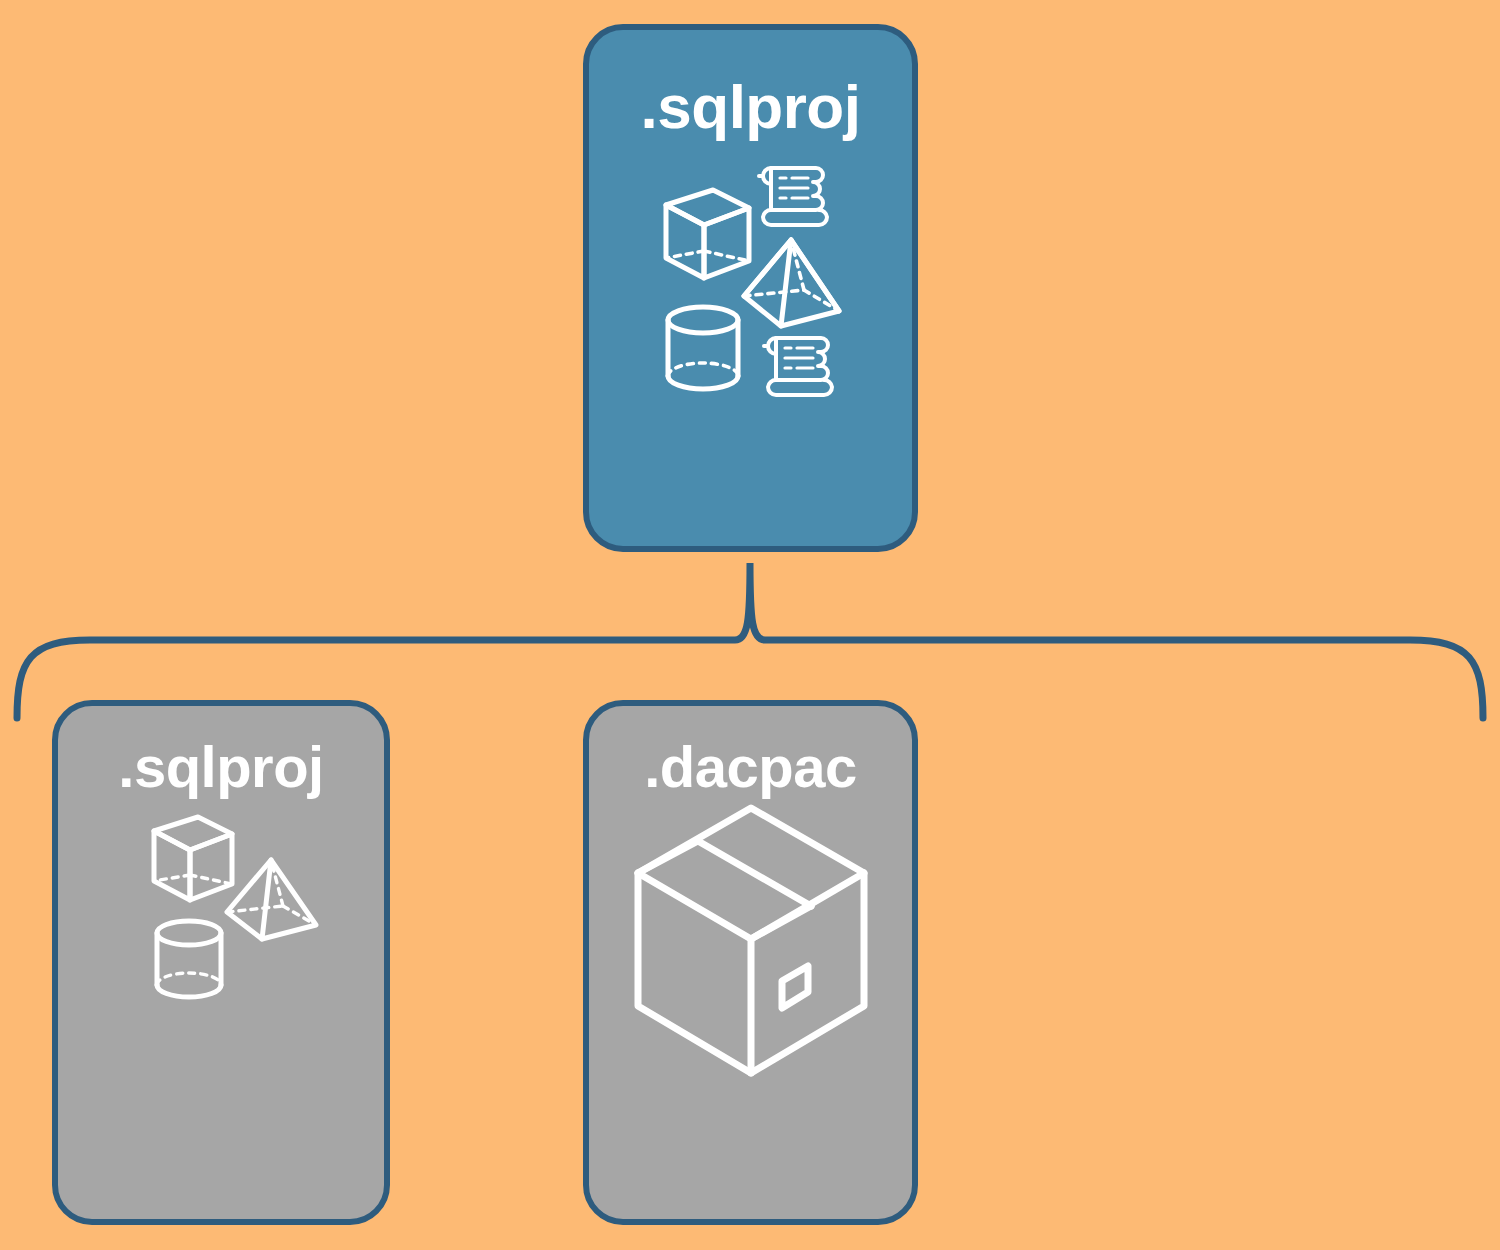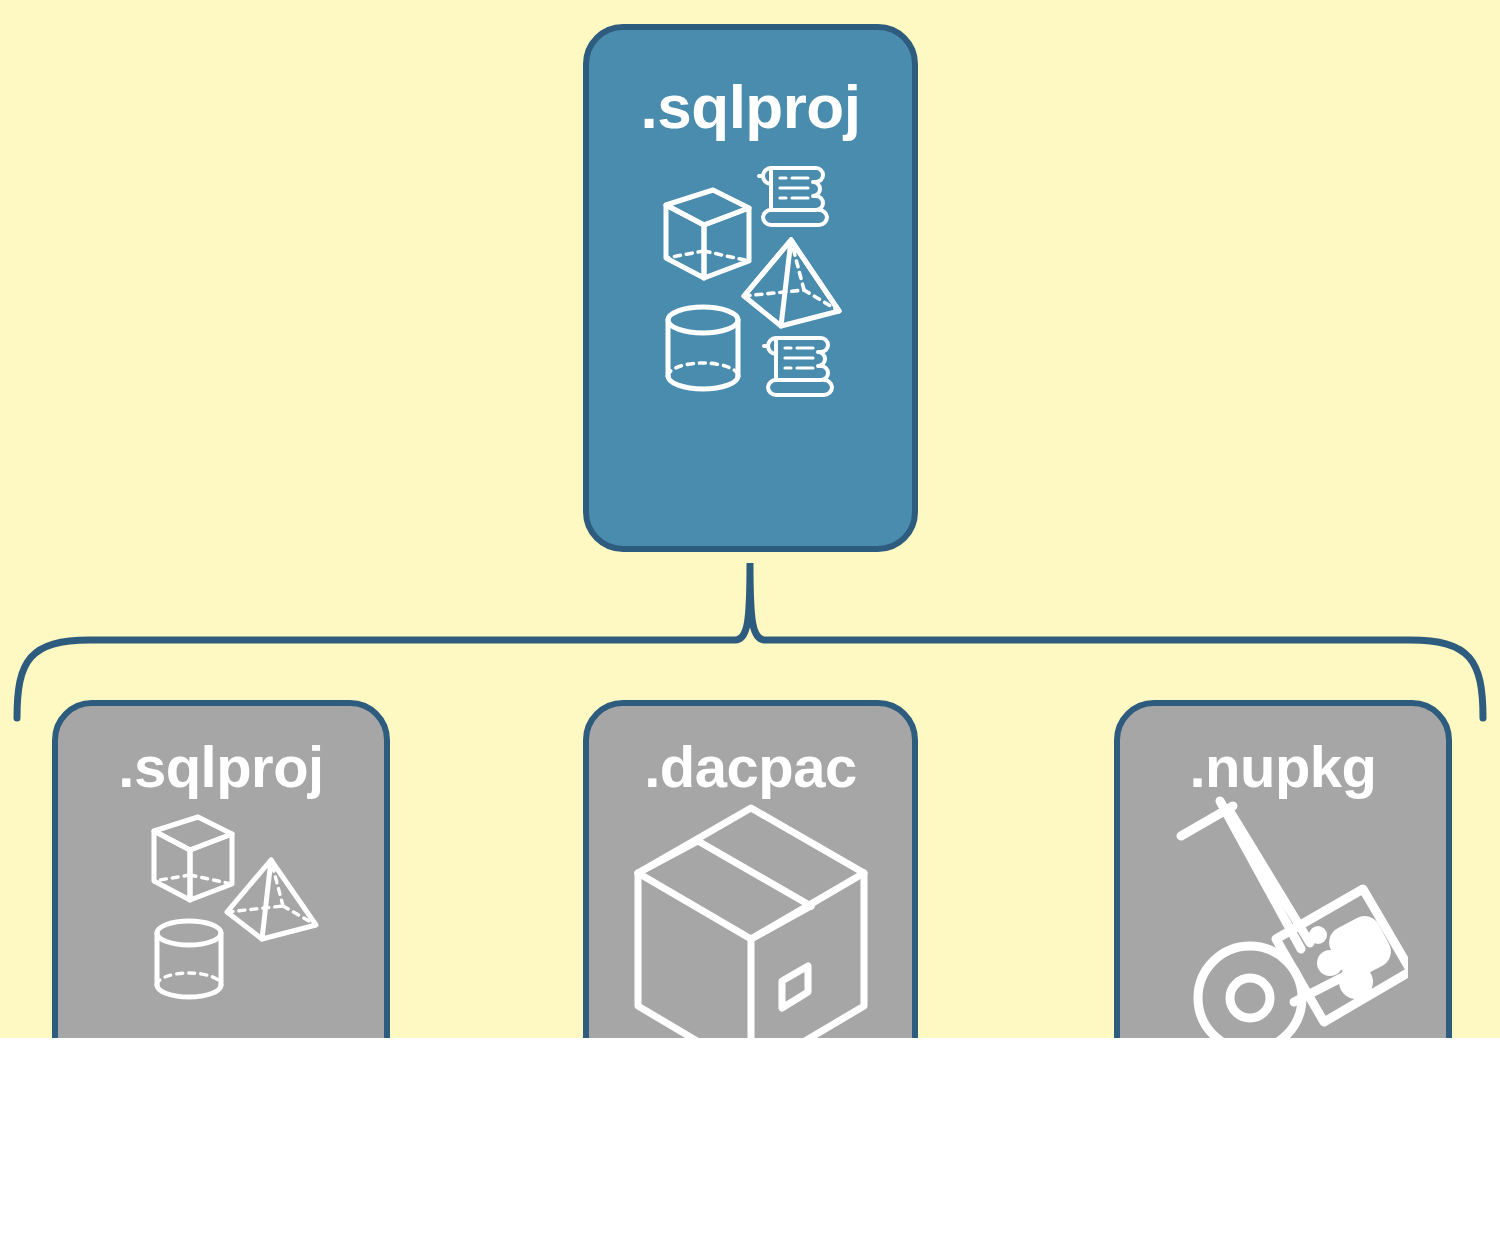--- a/index.html
+++ b/index.html
@@ -3,22 +3,22 @@
 <meta charset="utf-8">
 <style>
   html, body {
     margin: 0;
     padding: 0;
     background: #ffffff;
   }
   #canvas {
     position: relative;
     width: 1500px;
-    height: 1038px;
-    background: #fef9c3;
+    height: 1250px;
+    background: #fdba74;
     font-family: "Liberation Sans", sans-serif;
     overflow: hidden;
   }
 
   .node {
     position: absolute;
     box-sizing: border-box;
     border: 6px solid #2E5C7E;
     border-radius: 40px;
     display: flex;
@@ -220,42 +220,14 @@
           <path d="M72 45 L72 45"></path>
           <path d="M125 143 L185 110"></path>
           <path d="M12 77 L72 45"></path>
 
           <path d="M156 185 L182 170 L182 196 L156 212 Z"></path>
         </g>
       </svg>
     </div>
   </div>
 
-  <div class="node node-secondary" id="node-nupkg">
-    <div class="node-label">.nupkg</div>
-    <div class="icon-area">
-      <svg width="250" height="300" viewBox="0 0 250 300" fill="none" aria-hidden="true">
-        <g stroke="#ffffff" stroke-width="9" fill="none" stroke-linejoin="round" stroke-linecap="round">
-
-          <path d="M23 40 L75 10"></path>
-
-          <path d="M62 5 L143 153"></path>
-          <path d="M73 17 L152 147"></path>
-
-          <path d="M136 206 L222 162"></path>
-
-          <circle cx="92" cy="202" r="52"></circle>
-          <circle cx="92" cy="202" r="20"></circle>
-        </g>
-        <g stroke="#ffffff" stroke-width="9" fill="none" stroke-linejoin="round" stroke-linecap="round">
-          <path d="M118 143 L205 93 L253 175 L166 226 Z"></path>
-        </g>
-        <g fill="#ffffff" stroke="none">
-          <rect x="175" y="124" width="54" height="54" rx="16" transform="rotate(-28 202 151)"></rect>
-          <circle cx="160" cy="139" r="9"></circle>
-          <circle cx="172" cy="167" r="13"></circle>
-          <circle cx="198" cy="186" r="17"></circle>
-        </g>
-      </svg>
-    </div>
-  </div>
 
 </div>
 
 </body></html>

